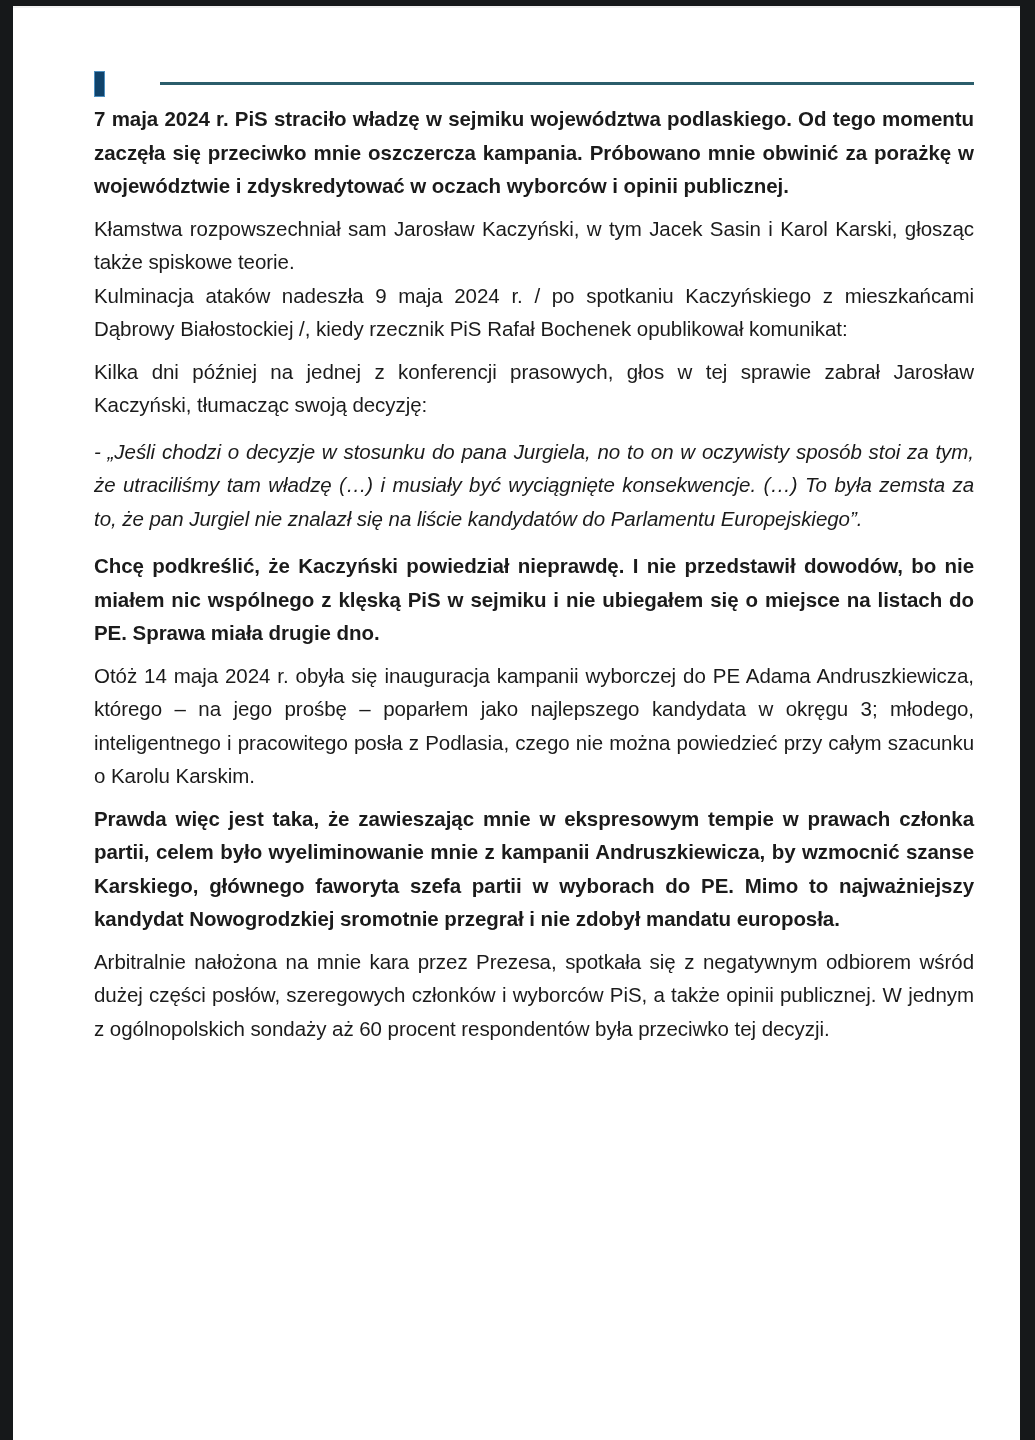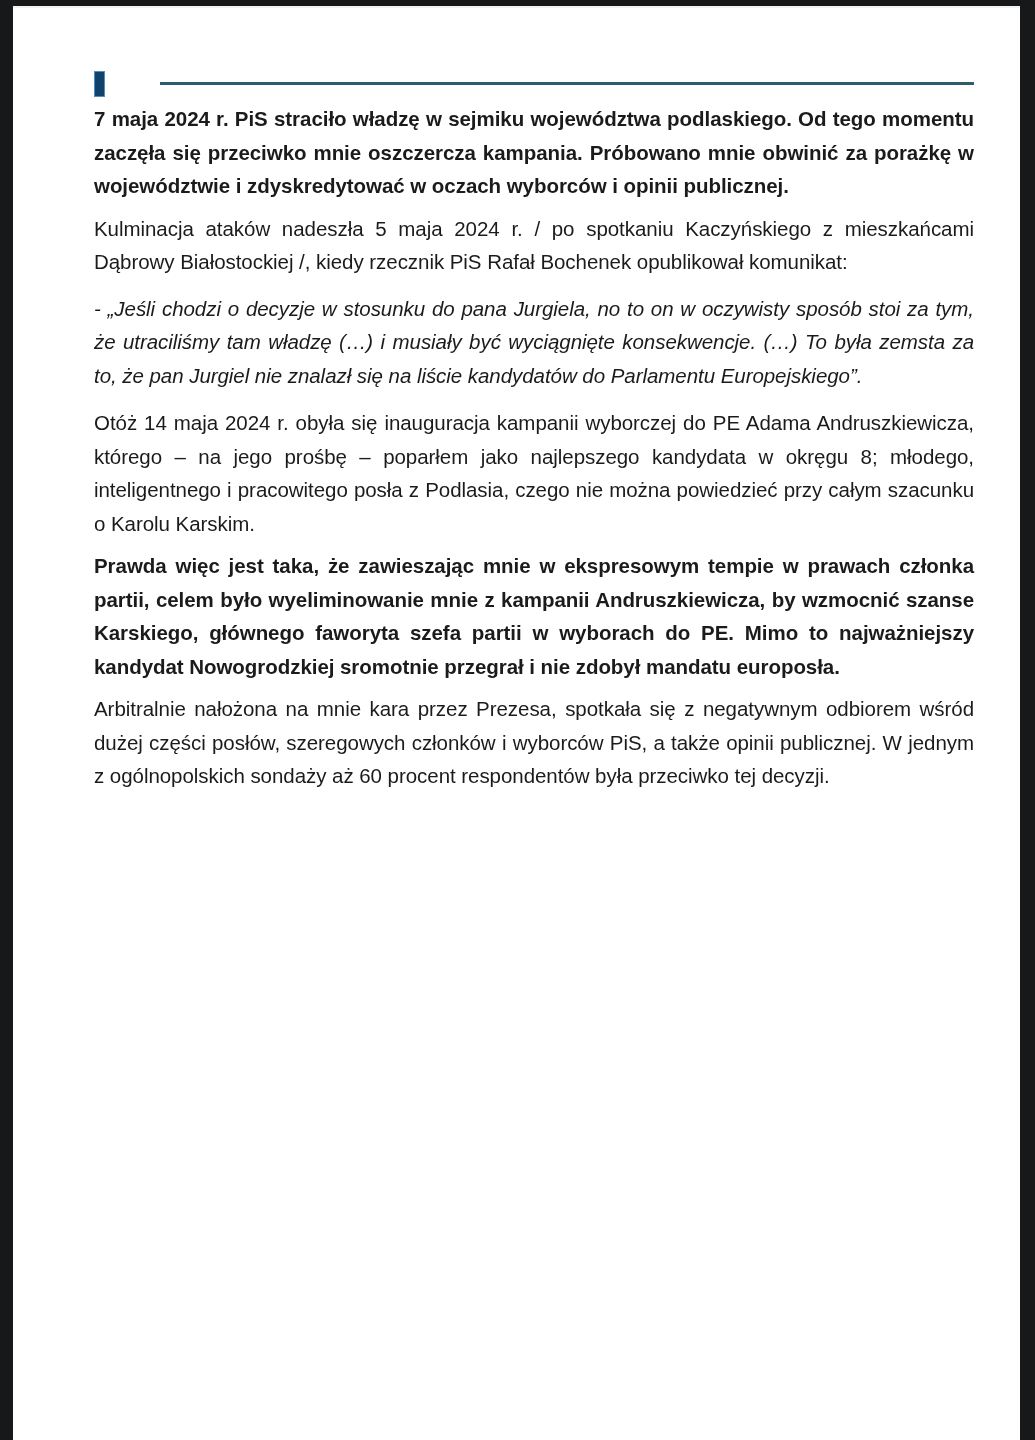--- a/index.html
+++ b/index.html
@@ -113,30 +113,33 @@
 
     <div id="content">
 
       <div id="header-ornament">
         <div id="header-mark"></div>
         <div id="header-rule"></div>
       </div>
 
       <p class="block bold last-line-left">7 maja 2024 r. PiS straciło władzę w sejmiku województwa podlaskiego. Od tego momentu zaczęła się przeciwko mnie oszczercza kampania. Próbowano mnie obwinić za porażkę w województwie i zdyskredytować w oczach wyborców i opinii publicznej.</p>
 
+      <p class="block tight last-line-left">Kłamstwa rozpowszechniał sam Jarosław Kaczyński, w tym Jacek Sasin i Karol Karski, głosząc także spiskowe teorie.</p>
 
-      <p class="block last-line-left">Kulminacja ataków nadeszła 5 maja 2024 r. / po spotkaniu Kaczyńskiego z mieszkańcami Dąbrowy Białostockiej /, kiedy rzecznik PiS Rafał Bochenek opublikował komunikat:</p>
+      <p class="block last-line-left">Kulminacja ataków nadeszła 9 maja 2024 r. / po spotkaniu Kaczyńskiego z mieszkańcami Dąbrowy Białostockiej /, kiedy rzecznik PiS Rafał Bochenek opublikował komunikat:</p>
 
 
 
+      <p class="block last-line-left">Kilka dni później na jednej z konferencji prasowych, głos w tej sprawie zabrał Jarosław Kaczyński, tłumacząc swoją decyzję:</p>
 
       <p class="block italic last-line-left"> - „Jeśli chodzi o decyzje w stosunku do pana Jurgiela, no to on w oczywisty sposób stoi za tym, że utraciliśmy tam władzę (…) i musiały być wyciągnięte konsekwencje. (…) To była zemsta za to, że pan Jurgiel nie znalazł się na liście kandydatów do Parlamentu Europejskiego”.</p>
 
+      <p class="block bold last-line-left">Chcę podkreślić, że Kaczyński powiedział nieprawdę. I nie przedstawił dowodów, bo nie miałem nic wspólnego z klęską PiS w sejmiku i nie ubiegałem się o miejsce na listach do PE. Sprawa miała drugie dno.</p>
 
-      <p class="block last-line-left">Otóż 14 maja 2024 r. obyła się inauguracja kampanii wyborczej do PE Adama Andruszkiewicza, którego – na jego prośbę – poparłem jako najlepszego kandydata w okręgu 8; młodego, inteligentnego i pracowitego posła z Podlasia, czego nie można powiedzieć przy całym szacunku o Karolu Karskim.</p>
+      <p class="block last-line-left">Otóż 14 maja 2024 r. obyła się inauguracja kampanii wyborczej do PE Adama Andruszkiewicza, którego – na jego prośbę – poparłem jako najlepszego kandydata w okręgu 3; młodego, inteligentnego i pracowitego posła z Podlasia, czego nie można powiedzieć przy całym szacunku o Karolu Karskim.</p>
 
       <p class="block bold last-line-left">Prawda więc jest taka, że zawieszając mnie w ekspresowym tempie w prawach członka partii, celem było wyeliminowanie mnie z kampanii Andruszkiewicza, by wzmocnić szanse Karskiego, głównego faworyta szefa partii w wyborach do PE. Mimo to najważniejszy kandydat Nowogrodzkiej sromotnie przegrał i nie zdobył mandatu europosła.</p>
 
       <p class="block tight last-line-left">Arbitralnie nałożona na mnie kara przez Prezesa, spotkała się z negatywnym odbiorem wśród dużej części posłów, szeregowych członków i wyborców PiS, a także opinii publicznej. W jednym z ogólnopolskich sondaży aż 60 procent respondentów była przeciwko tej decyzji.</p>
 
 
     </div>
   </div>
 
 </div>

